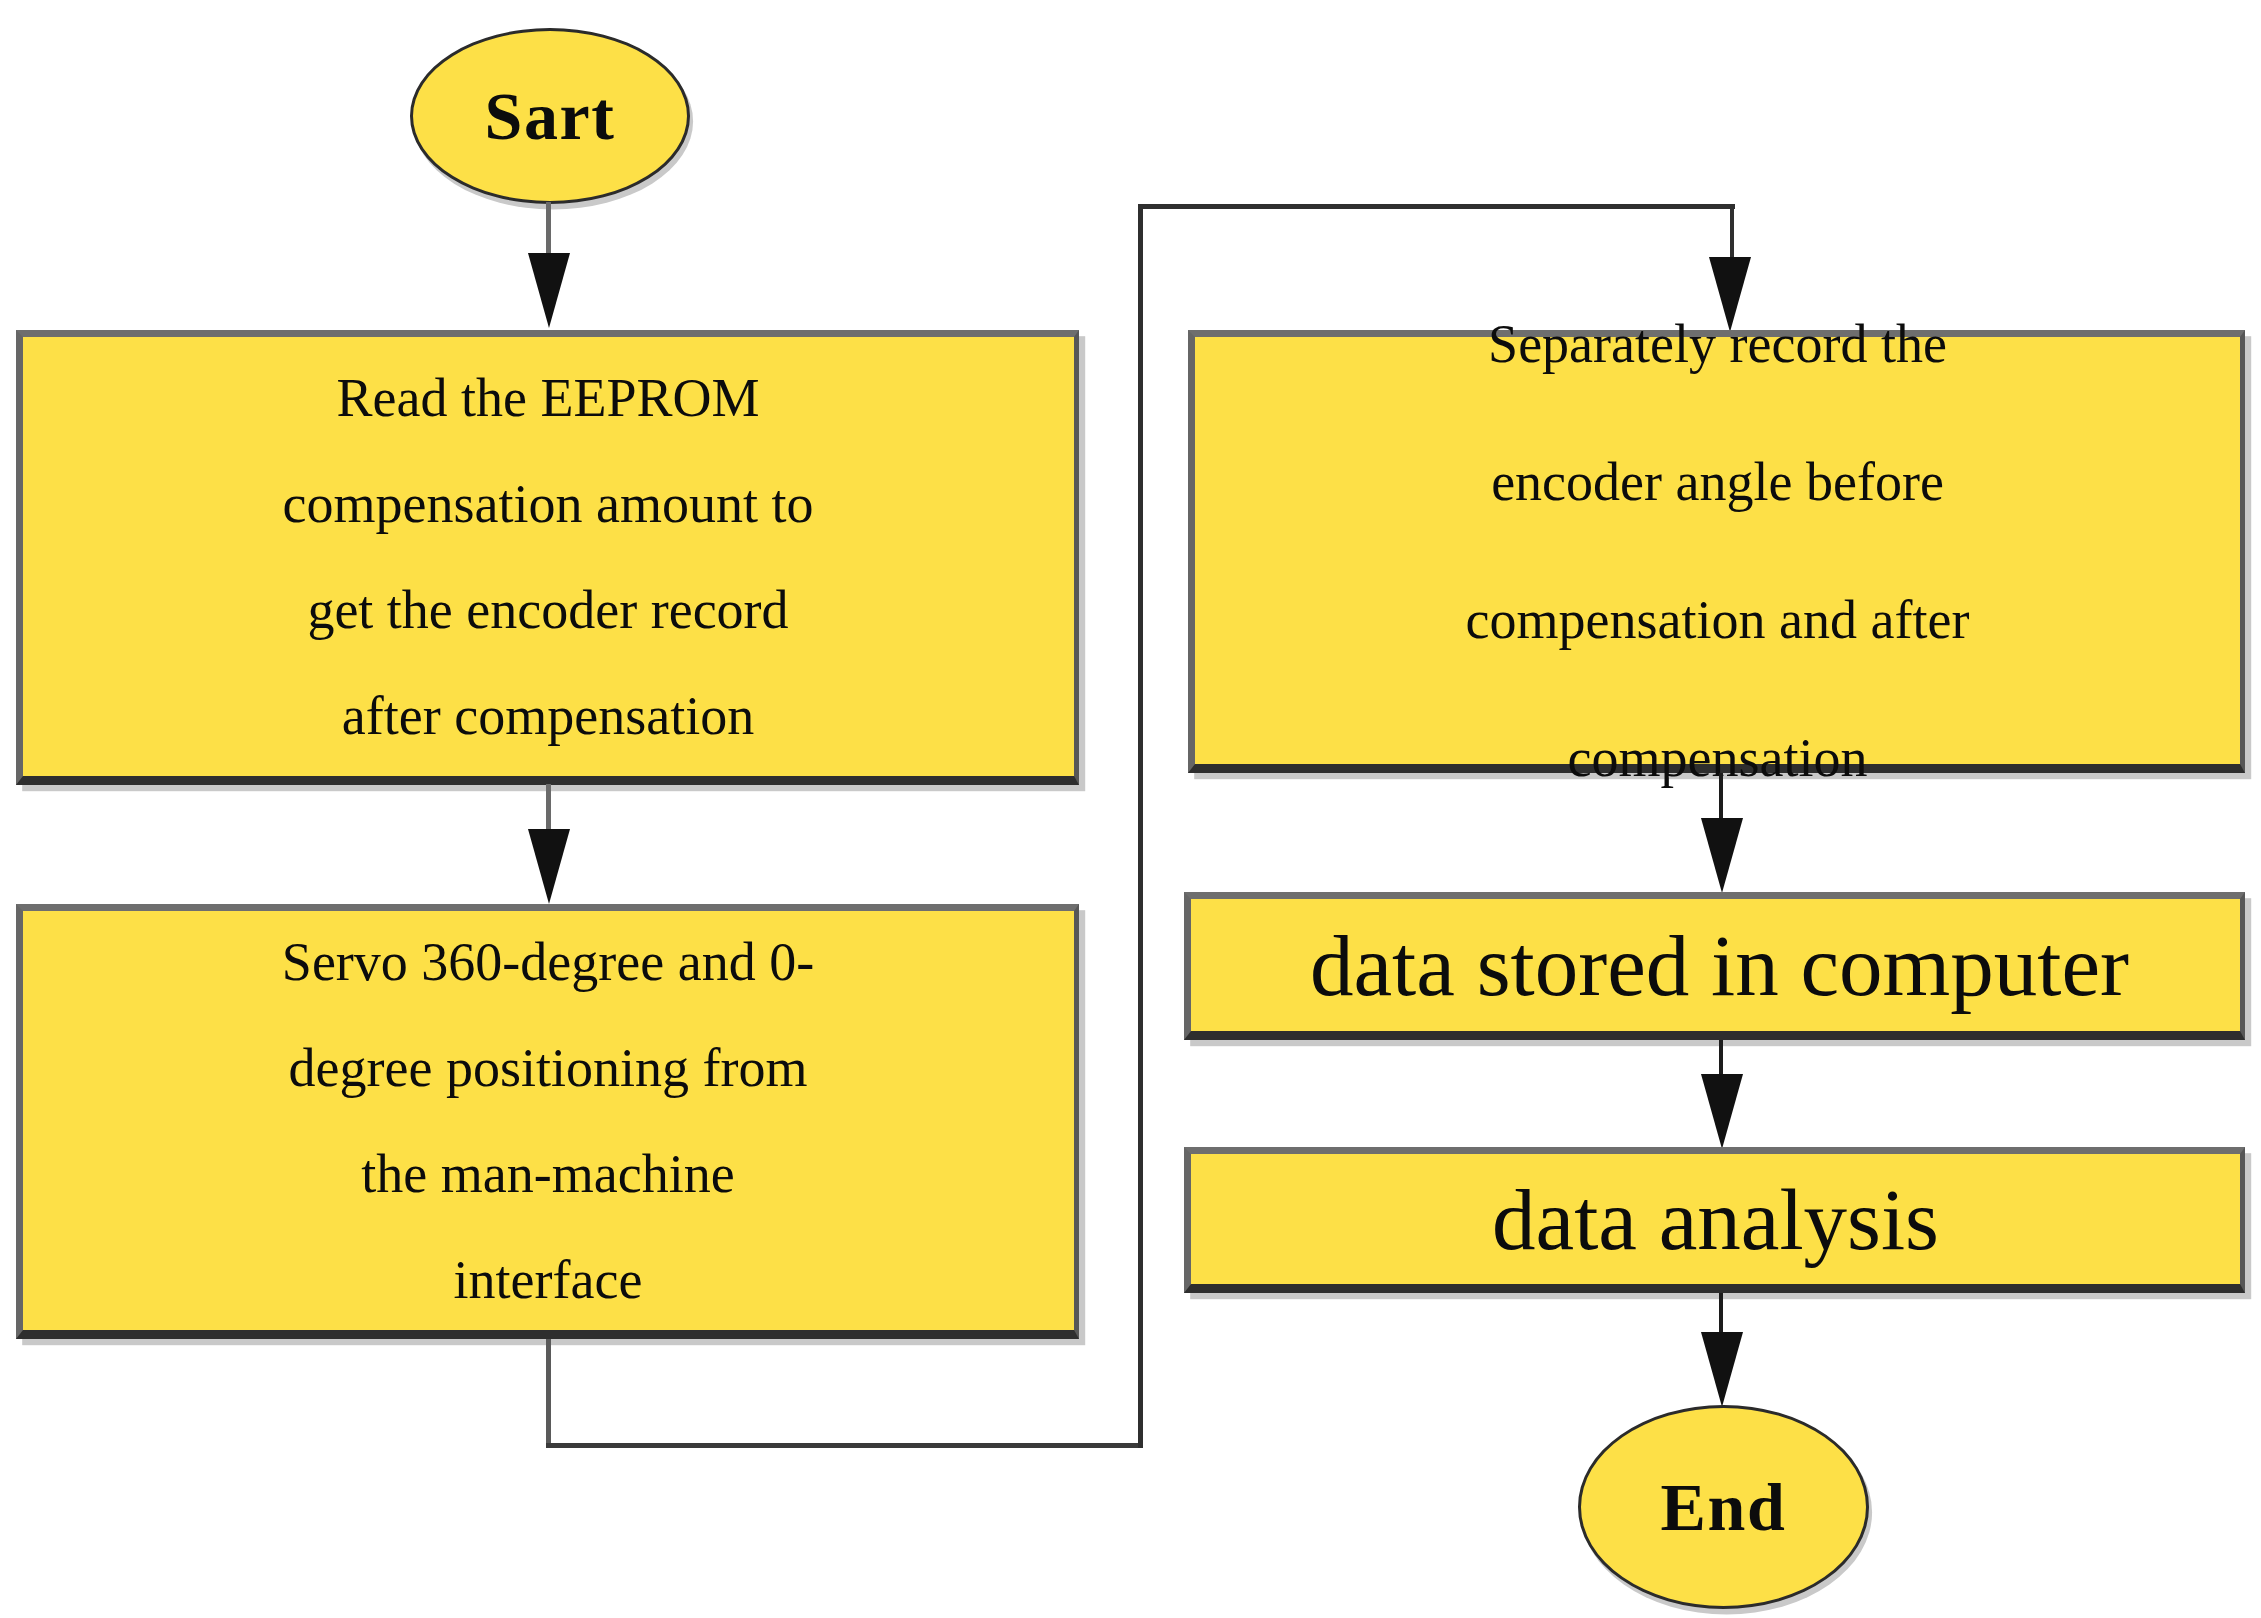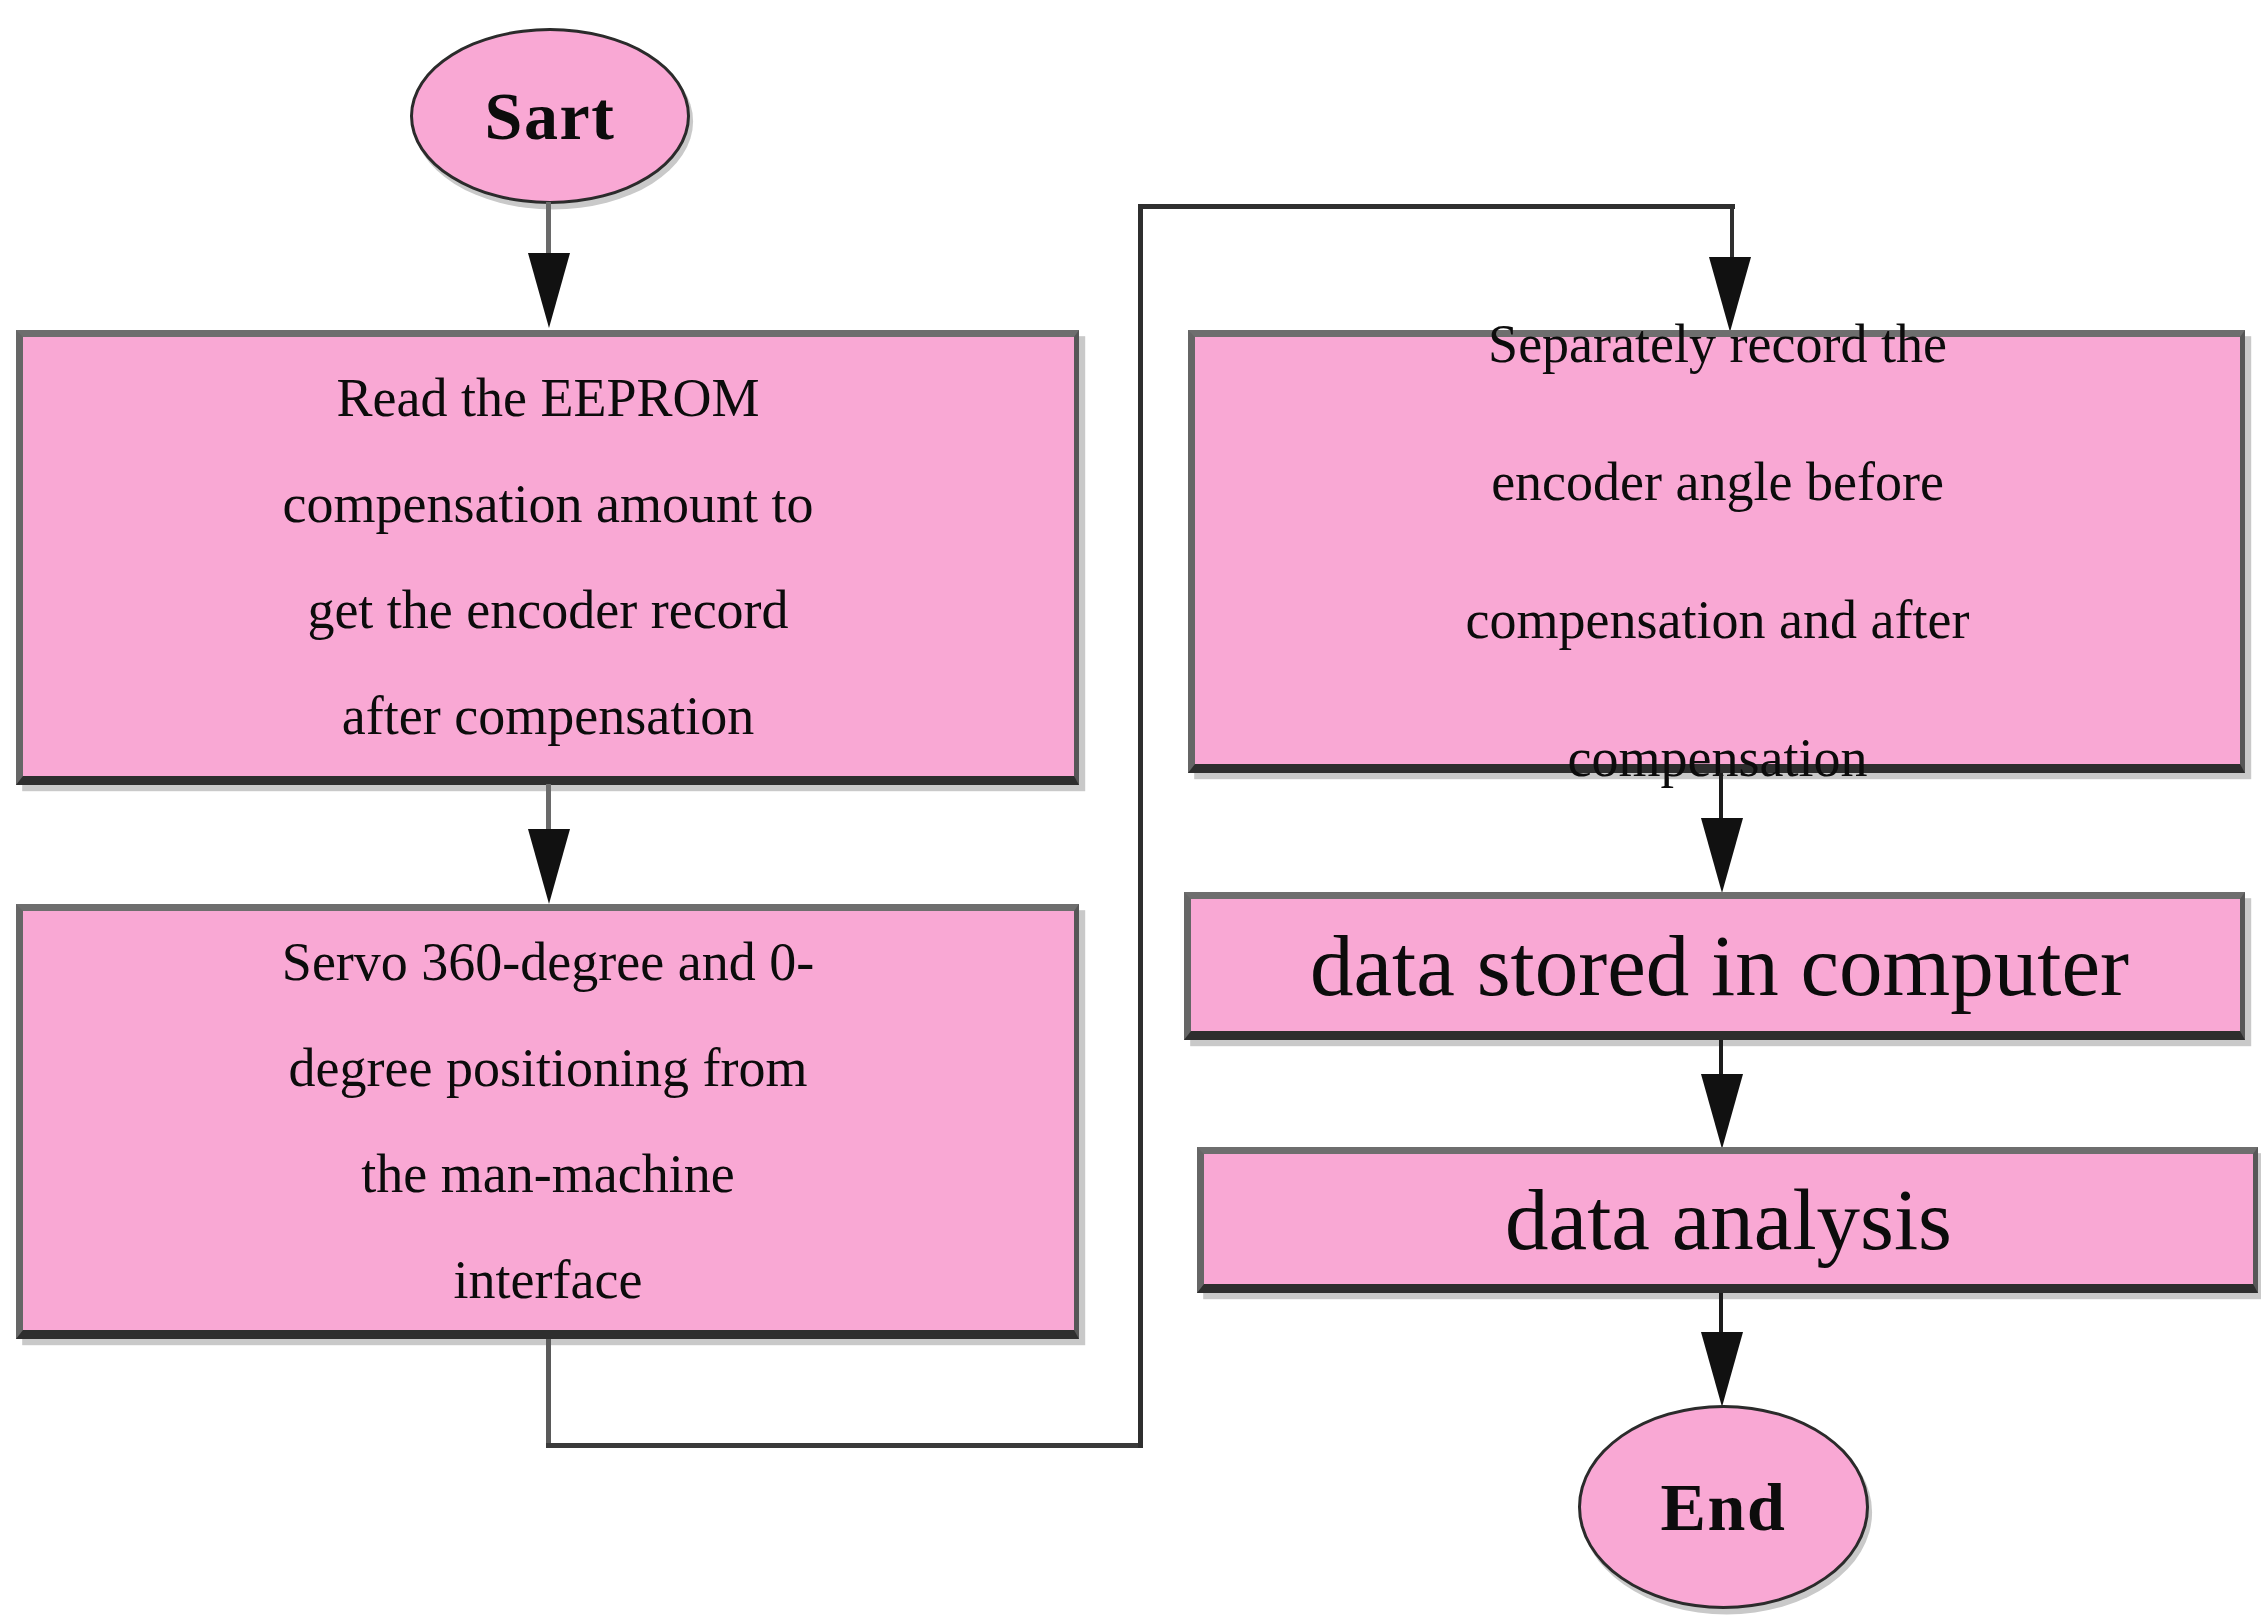--- a/index.html
+++ b/index.html
@@ -6,21 +6,21 @@
   .canvas {
     position: relative;
     width: 2261px;
     height: 1618px;
     background: #ffffff;
     font-family: "Liberation Serif", "DejaVu Serif", serif;
     overflow: hidden;
   }
   .node {
     position: absolute;
-    background: #f9a8d4;
+    background: #fde047;
     display: flex;
     flex-direction: column;
     align-items: center;
     justify-content: center;
     text-align: center;
     color: #0c0c0c;
     box-sizing: border-box;
   }
   .rect {
     border-style: solid;
@@ -92,21 +92,21 @@
   <div class="line" style="left:1719px; top:773px; width:3.9px; height:51px; background:#1c1c1c;"></div>
   <div class="head" style="left:1701px; top:818px;"></div>
 
   <div class="node rect single" style="left:1184px; top:892px; width:1061px; height:148px;padding-left:8px;">
     <div class="tl">data stored in computer</div>
   </div>
 
   <div class="line" style="left:1719px; top:1040px; width:3.9px; height:42px; background:#1c1c1c;"></div>
   <div class="head" style="left:1701px; top:1074px;"></div>
 
-  <div class="node rect single" style="left:1184px; top:1147px; width:1061px; height:146px;margin-left:13px;">
+  <div class="node rect single" style="left:1184px; top:1147px; width:1061px; height:146px;">
     <div class="tl">data analysis</div>
   </div>
 
   <div class="line" style="left:1719px; top:1293px; width:3.9px; height:45px; background:#1c1c1c;"></div>
   <div class="head" style="left:1701px; top:1332px;"></div>
 
   <div class="node oval term" style="left:1578px; top:1405px; width:291px; height:204px;">
     <div class="tl">End</div>
   </div>
 

